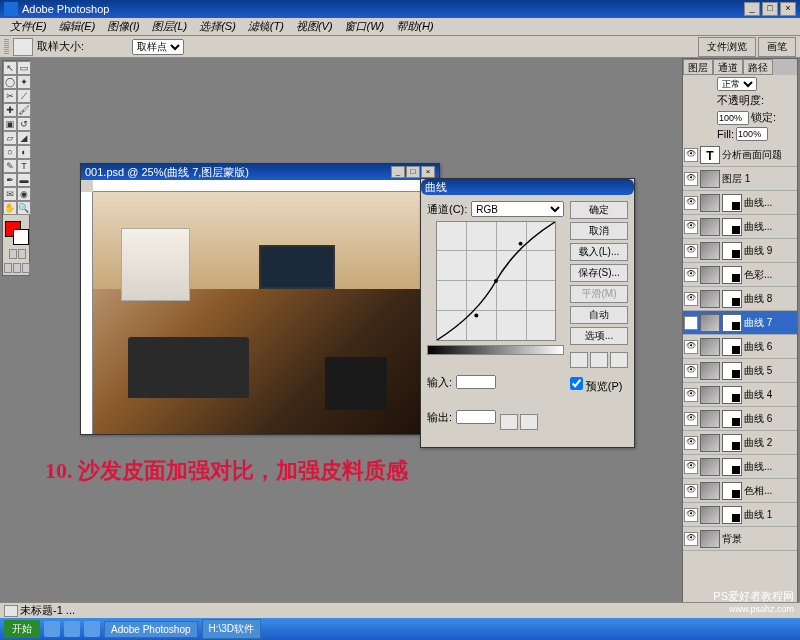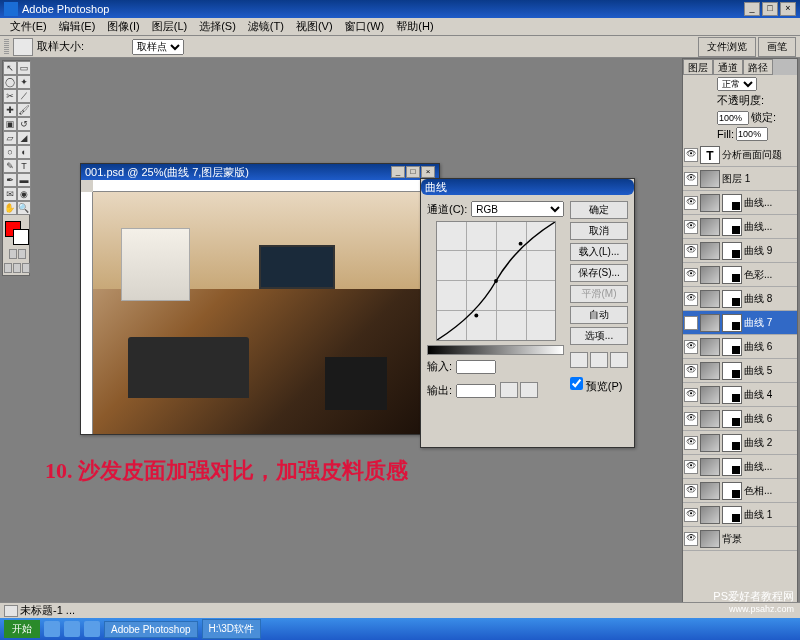--- a/index.html
+++ b/index.html
@@ -2,21 +2,21 @@
 <html><head>
 <meta charset="utf-8">
 <style>
 *{box-sizing:border-box;margin:0;padding:0;font-family:"Microsoft YaHei","SimSun",Arial,sans-serif;font-size:11px;}
 body{width:800px;height:640px;background:#808080;overflow:hidden;position:relative;}
 .titlebar{height:18px;background:linear-gradient(#0a3a8a,#1e5bc8);color:#fff;display:flex;align-items:center;padding:0 4px;}
 .titlebar .ico{width:14px;height:14px;background:#1a6dd6;margin-right:4px;display:inline-block;}
 .titlebar .spacer{flex:1;}
 .titlebar .winbtn{width:16px;height:14px;background:#d4d0c8;border:1px solid #888;margin-left:2px;text-align:center;line-height:10px;font-size:9px;color:#000;}
 .menubar{height:18px;background:#d4d0c8;display:flex;align-items:center;padding-left:4px;border-bottom:1px solid #888;}
-.menubar span{padding:0 6px;cursor:default;}
+.menubar span{padding:0 6px;cursor:default;font-style:italic;}
 .optbar{height:22px;background:#d4d0c8;border-bottom:1px solid #888;display:flex;align-items:center;padding:0 4px;gap:4px;}
 .optbar .gripper{width:5px;height:16px;background:repeating-linear-gradient(#999,#999 1px,#d4d0c8 1px,#d4d0c8 2px);}
 .optbar .tico{width:20px;height:18px;border:1px solid #888;background:#e8e8e8;}
 .optbar select{height:16px;font-size:10px;margin-left:44px;}
 .optbar .rtabs{margin-left:auto;display:flex;}
 .optbar .rtabs span{padding:2px 8px;border:1px solid #888;background:#d4d0c8;margin-left:2px;font-size:10px;}
 .workspace{position:absolute;top:58px;left:0;right:0;bottom:22px;}
 .toolbox{position:absolute;left:2px;top:2px;width:28px;background:#d4d0c8;border:1px solid #666;display:grid;grid-template-columns:1fr 1fr;gap:0;}
 .toolbox .tool{width:14px;height:14px;border:1px solid #888;background:#e4e4e4;display:flex;align-items:center;justify-content:center;font-size:9px;color:#333;}
 .toolbox .swatch{grid-column:1/3;height:28px;position:relative;margin-top:4px;}
@@ -40,21 +40,21 @@
 .curves{position:absolute;left:420px;top:120px;width:215px;height:270px;background:#d4d0c8;border:1px solid #333;box-shadow:1px 1px 3px rgba(0,0,0,.3);}
 .curves .ctitle{height:16px;background:linear-gradient(#0a3a8a,#1e5bc8);color:#fff;padding:8px 4px;display:flex;align-items:center;font-size:10px;border-radius:6px;}
 .curves .body{padding:6px;display:flex;gap:6px;}
 .curves .left{flex:1;}
 .curves .chrow{display:flex;align-items:center;gap:4px;margin-bottom:4px;}
 .curves .chrow select{flex:1;height:16px;font-size:10px;}
 .curves .graph{width:120px;height:120px;background:#e8e8e8;border:1px solid #888;position:relative;margin:4px auto;}
 .curves .graph::before{content:"";position:absolute;inset:0;background:repeating-linear-gradient(0deg,transparent,transparent 29px,#aaa 29px,#aaa 30px),repeating-linear-gradient(90deg,transparent,transparent 29px,#aaa 29px,#aaa 30px);}
 .curves .curve{position:absolute;inset:0;}
 .curves .grad{height:10px;background:linear-gradient(90deg,#000,#fff);margin:2px 0;border:1px solid #888;}
-.curves .iorow{display:flex;gap:4px;align-items:flex-end;margin-top:4px;font-size:10px;}
+.curves .iorow{display:flex;gap:4px;align-items:flex-start;margin-top:20px;font-size:10px;}
 .curves .iorow input{width:40px;height:14px;font-size:10px;}
 .curves .tools{display:flex;gap:2px;margin-top:4px;}
 .curves .tools .t{width:18px;height:16px;border:1px solid #888;background:#e8e8e8;}
 .curves .btns{display:flex;flex-direction:column;gap:3px;width:58px;}
 .curves .btns button{height:18px;font-size:10px;background:#e4e4e4;border:1px solid #888;}
 .curves .btns button:disabled{color:#999;}
 .curves .preview{margin-top:6px;font-size:10px;}
 .layers{position:absolute;right:2px;top:0;width:116px;height:560px;background:#d4d0c8;border:1px solid #666;}
 .layers .tabs{height:16px;display:flex;background:#bbb;}
 .layers .tabs span{padding:1px 4px;font-size:10px;background:#d4d0c8;border:1px solid #888;}

